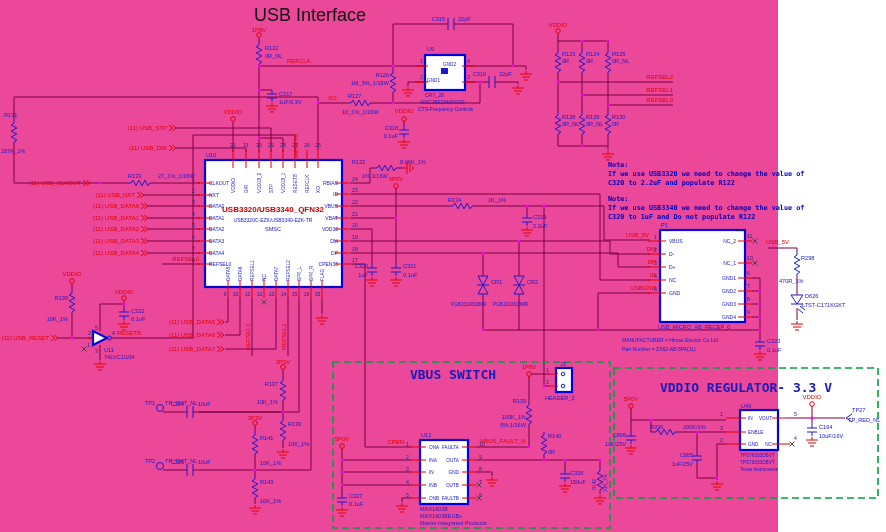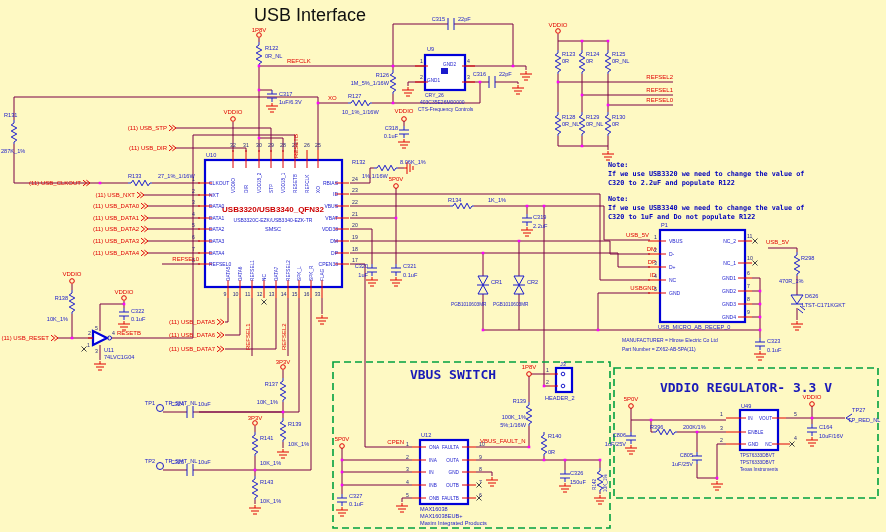--- a/index.html
+++ b/index.html
@@ -1,16 +1,16 @@
 <!DOCTYPE html>
 <html><head>
 <meta charset="utf-8">
 <style>
   html,body{margin:0;padding:0;background:#fff;}
-  #sheet{width:886px;height:532px;position:relative;background:#fef9c3;}
+  #sheet{width:778px;height:532px;position:relative;background:#ec4899;}
   svg{display:block;}
   text{font-family:"Liberation Sans",sans-serif;}
   .w{stroke:#7B0045;stroke-width:1;fill:none;}
   .pw{stroke:#E00000;stroke-width:1;fill:none;}
   .cm{stroke:#1A1ACC;stroke-width:1;fill:none;}
   .icb{stroke:#0000D8;stroke-width:2.2;fill:#fff;}
   .grn{stroke:#00A040;stroke-width:1.6;fill:none;stroke-dasharray:7 4;}
   .t1{fill:#E00000;font-size:6px;}
   .t2{fill:#1A1ACC;font-size:5.6px;}
   .t3{fill:#26267F;font-size:5.2px;}

